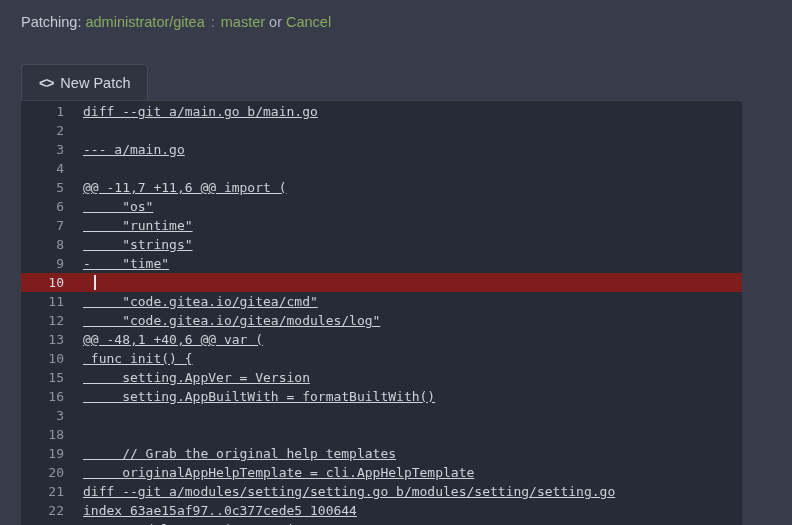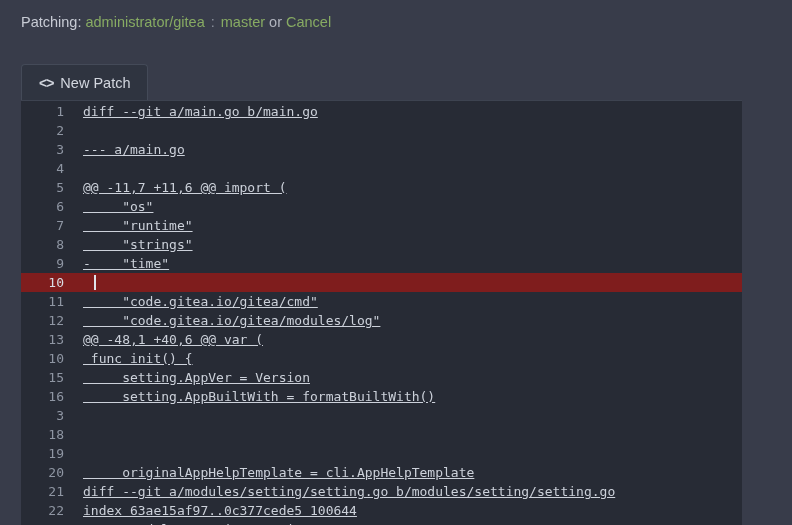--- a/index.html
+++ b/index.html
@@ -177,21 +177,21 @@
         <div class="line"><span class="ln">9</span><span class="txt">-    "time"</span></div>
         <div class="line active"><span class="ln">10</span><span class="txt"></span><span class="cursor"></span></div>
         <div class="line"><span class="ln">11</span><span class="txt">     "code.gitea.io/gitea/cmd"</span></div>
         <div class="line"><span class="ln">12</span><span class="txt">     "code.gitea.io/gitea/modules/log"</span></div>
         <div class="line"><span class="ln">13</span><span class="txt">@@ -48,1 +40,6 @@ var (</span></div>
         <div class="line"><span class="ln">10</span><span class="txt"> func init() {</span></div>
         <div class="line"><span class="ln">15</span><span class="txt">     setting.AppVer = Version</span></div>
         <div class="line"><span class="ln">16</span><span class="txt">     setting.AppBuiltWith = formatBuiltWith()</span></div>
         <div class="line"><span class="ln">3</span></div>
         <div class="line"><span class="ln">18</span><span class="txt"></span></div>
-        <div class="line"><span class="ln">19</span></div>
+        <div class="line"><span class="ln">19</span><span class="txt">     // Grab the original help templates</span></div>
         <div class="line"><span class="ln">20</span><span class="txt">     originalAppHelpTemplate = cli.AppHelpTemplate</span></div>
         <div class="line"><span class="ln">21</span><span class="txt">diff --git a/modules/setting/setting.go b/modules/setting/setting.go</span></div>
         <div class="line"><span class="ln">22</span><span class="txt">index 63ae15af97..0c377cede5 100644</span></div>
         <div class="line"><span class="ln">23</span><span class="txt">--- a/modules/setting/setting.go</span></div>
       </div>
   </div>
 
 </div>
 
 </body></html>

